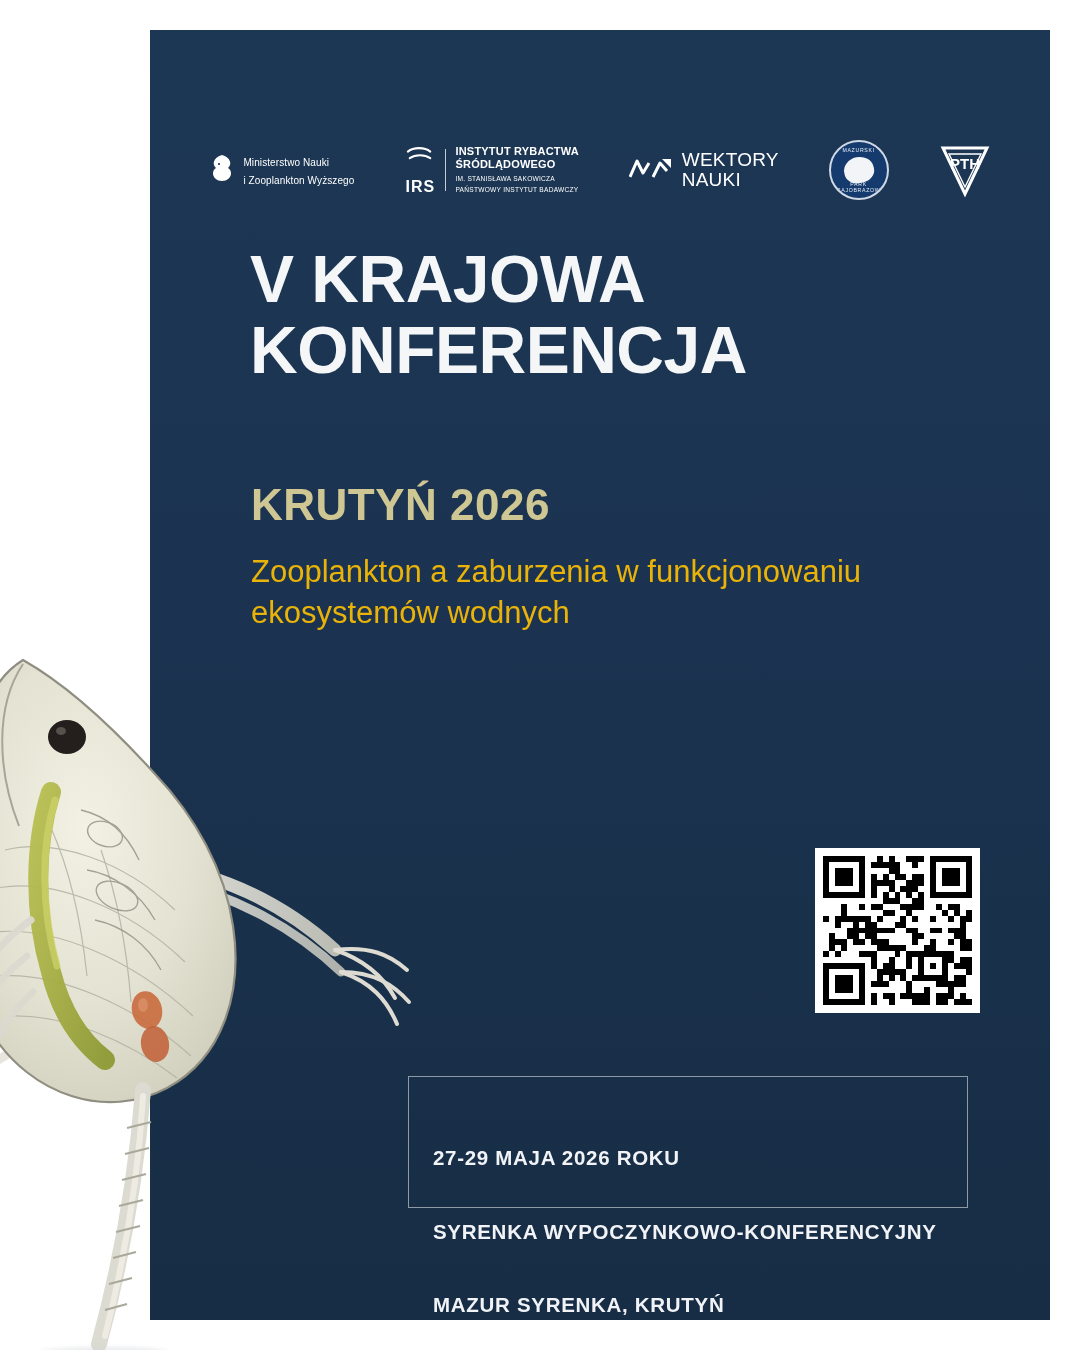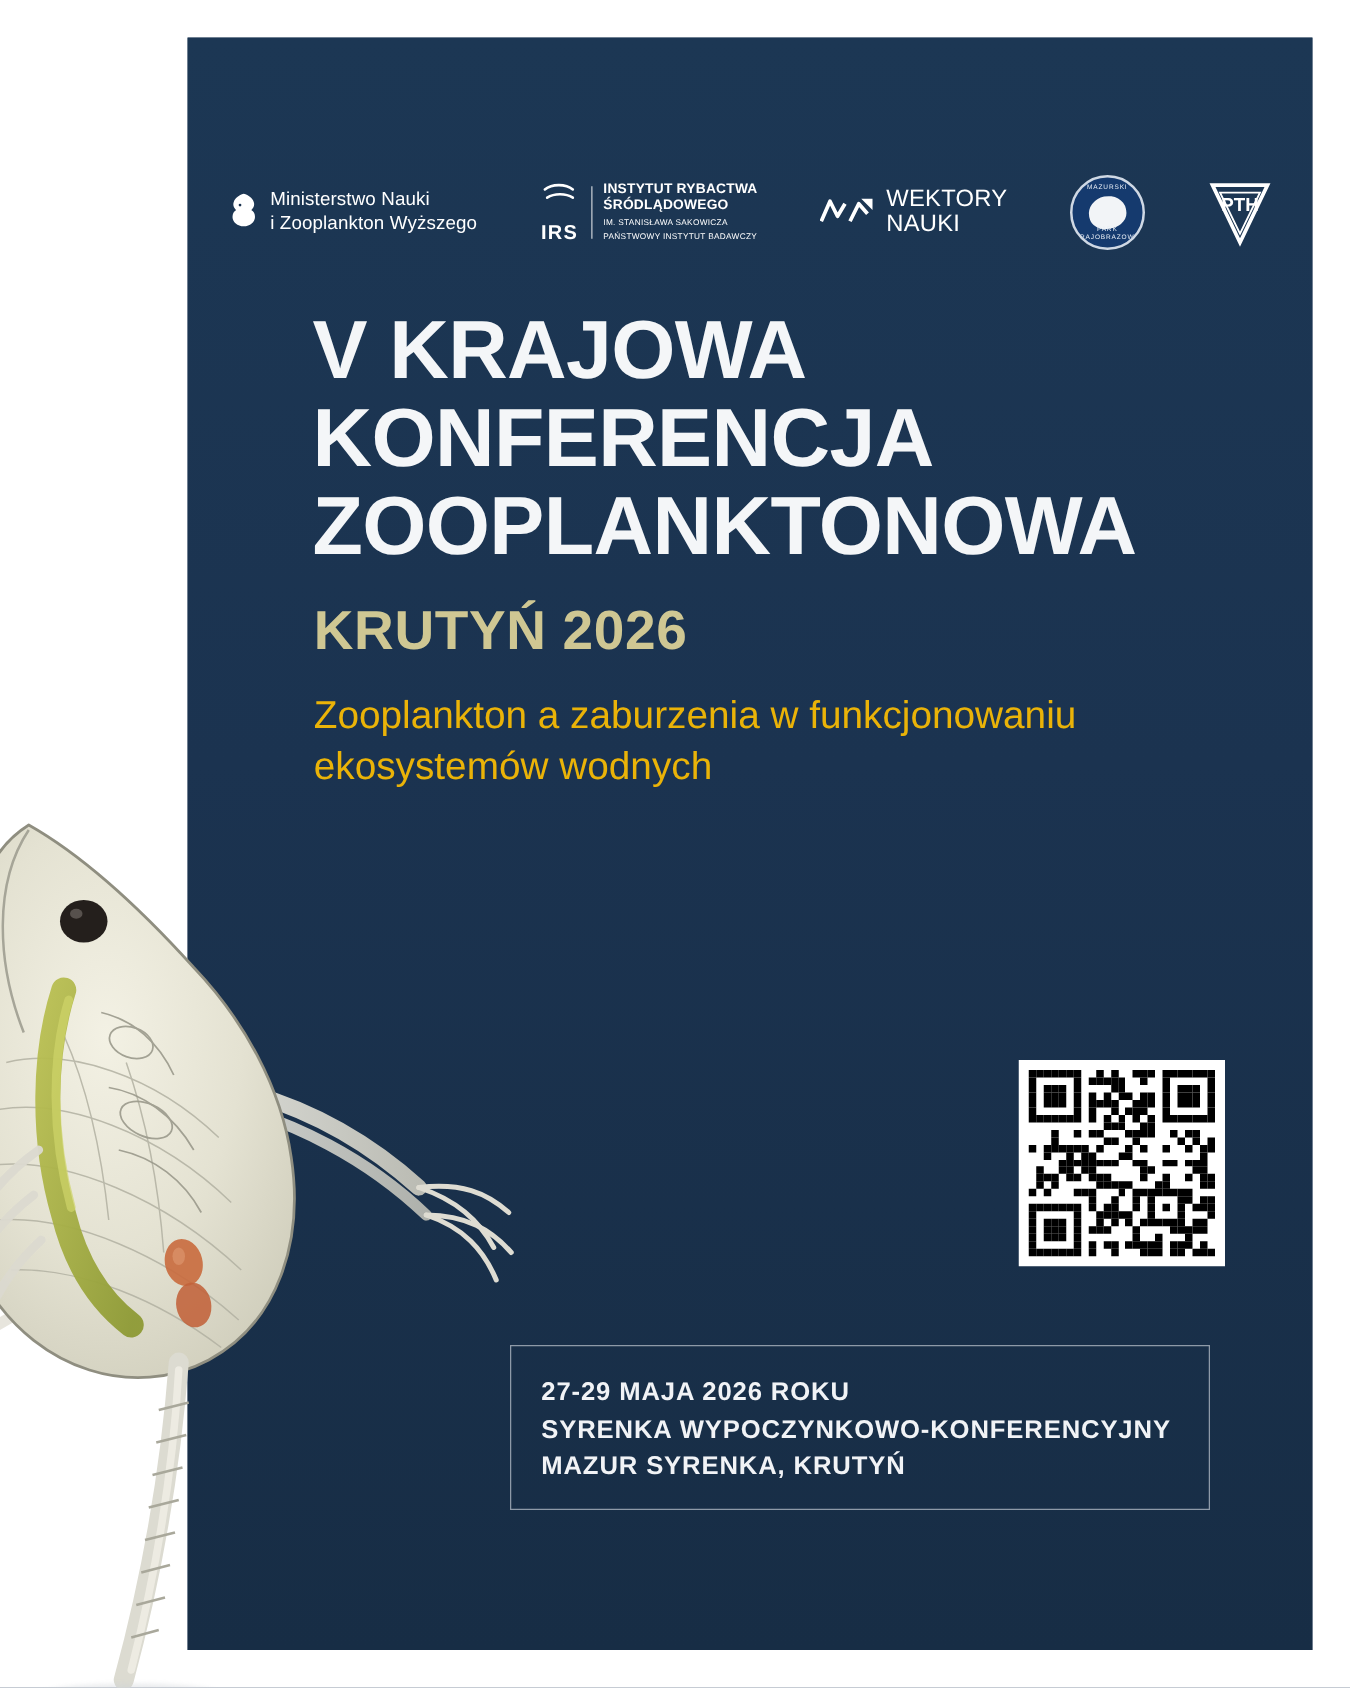--- a/index.html
+++ b/index.html
@@ -53,21 +53,21 @@
     color: #ffffff;
   }
 
   
   .ministry-eagle {
     width: 26px;
     height: 34px;
     position: relative;
   }
   .ministry-text {
-    font-size: 15px;
+    font-size: 10px;
     line-height: 1.25;
     letter-spacing: .1px;
     white-space: nowrap;
   }
   .ministry-rule {
     margin-top: 3px;
     width: 60px;
     height: 3px;
     background: linear-gradient(90deg, #d8172e 0 50%, #ffffff 50% 100%);
   }
@@ -184,20 +184,21 @@
     border: 1px solid #8e9aa8;
     box-sizing: border-box;
     padding: 22px 0 0 24px;
   }
   #details .dline {
     font-size: 20.5px;
     line-height: 1.45;
     font-weight: 700;
     letter-spacing: .7px;
     color: #f1f3f6;
+    margin-top: 44px;
   }
 
   
   #creature {
     position: absolute;
     left: -145px;
     top: 620px;
     width: 620px;
     height: 740px;
     pointer-events: none;
@@ -272,21 +273,20 @@
           <path d="M10 12 H42 L26 45 Z" fill="none" stroke="#ffffff" stroke-width="1.4"></path>
           <text x="26" y="27" text-anchor="middle" font-family="Liberation Sans, sans-serif" font-size="15" font-weight="700" fill="#ffffff">PTH</text>
         </svg>
       </span>
     </div>
   </div>
 
   <div id="headline">
     <div class="line">V KRAJOWA</div>
     <div class="line">KONFERENCJA</div>
-    <div class="line">ZOOPLANKTONOWA</div>
   </div>
 
   <div id="subtitle-year">KRUTYŃ 2026</div>
 
   <div id="theme">Zooplankton a zaburzenia w funkcjonowaniu ekosystemów wodnych</div>
 
   <div id="qr-box">
     <div id="qr-grid">
         <i class="on"></i>
         <i class="on"></i>

